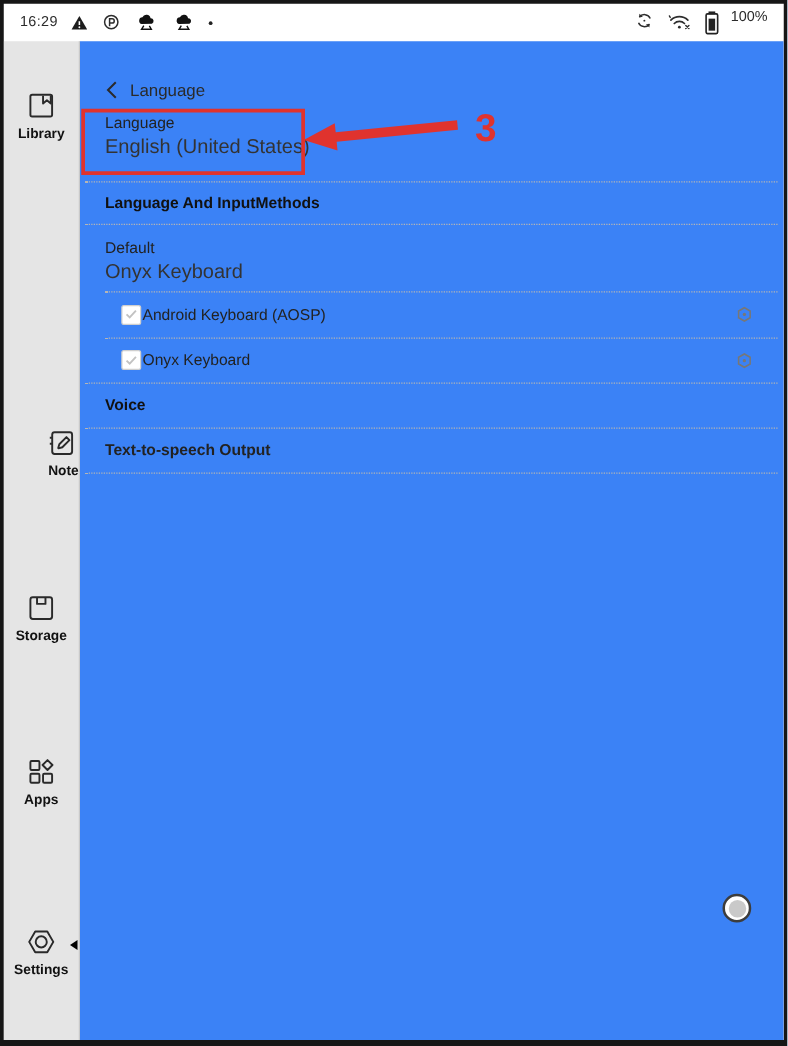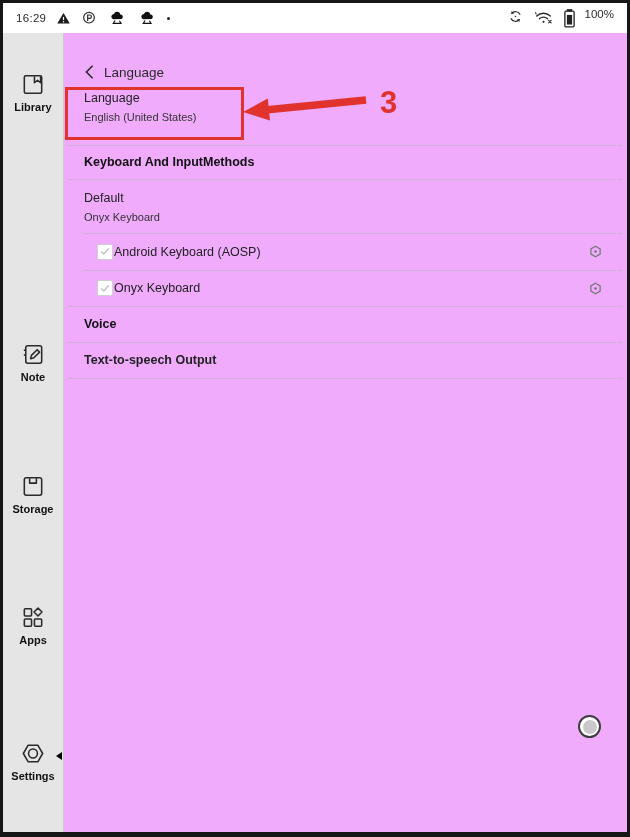--- a/index.html
+++ b/index.html
@@ -14,31 +14,31 @@
   .sb-right{display:flex;gap:9px;margin-left:auto;}
   .sb-time{font-size:11.5px;color:#2b2b2b;letter-spacing:.3px;}
   .sb-ic{display:block;}
   .sb-dot{width:3px;height:3px;border-radius:50%;background:#222;}
   .sb-batt-label{font-size:11.5px;color:#2b2b2b;}
   
   .sidebar{position:absolute;top:30px;left:0;bottom:0;width:60px;border-right:1px solid #c9c9c9;background:#e5e5e5;}
   .side-item{position:absolute;left:0;width:60px;display:flex;flex-direction:column;align-items:center;cursor:pointer;}
   .side-item .lbl{font-size:11px;font-weight:bold;color:#111;margin-top:3px;white-space:nowrap;}
   .side-item svg{display:block;}
-  .si-library{top:38px;} .si-store{top:165px;} .si-note{top:308px;}
+  .si-library{top:38px;} .si-store{top:165px;} .si-note{top:308px;align-items:flex-end;}
   .si-storage{top:440px;} .si-apps{top:571px;} .si-settings{top:707px;}
   .settings-cursor{position:absolute;left:53px;top:749px;width:0;height:0;
     border-top:4px solid transparent;border-bottom:4px solid transparent;border-right:6px solid #000;}
   
-  .content{position:absolute;top:30px;left:61px;right:0;bottom:0;background:#f0abfc;}
+  .content{position:absolute;top:30px;left:61px;right:0;bottom:0;background:#3b82f6;}
   .back-header{position:absolute;left:20px;top:27px;height:24px;display:flex;align-items:center;gap:9px;cursor:pointer;}
   .back-header .title{font-size:13.5px;color:#2a2a2a;}
   .lang-row{position:absolute;left:20px;top:58px;width:300px;cursor:pointer;}
   .row-title{font-size:12.5px;color:#222;line-height:15px;}
-  .row-sub{font-size:11px;color:#333;line-height:15px;margin-top:4px;}
+  .row-sub{font-size:16px;color:#333;line-height:15px;margin-top:4px;}
   .divider{position:absolute;left:4px;right:5px;border-top:1px dotted #b5b5b5;height:0;}
   .divider.indent{left:20px;}
   .d1{top:112px;} .d2{top:146px;} .d3{top:200px;} .d4{top:237px;}
   .d5{top:273px;} .d6{top:309px;} .d7{top:345px;}
   .section-hdr{position:absolute;left:20px;right:10px;top:112px;height:34px;display:flex;align-items:center;
     font-size:12.5px;font-weight:bold;color:#111;}
   .section-hdr.voice{top:273px;height:36px;}
   .default-row{position:absolute;left:20px;top:158px;cursor:pointer;}
   .kb-row{position:absolute;left:0;right:0;display:flex;align-items:center;padding-left:33px;padding-right:24px;box-sizing:border-box;cursor:pointer;}
   .kb1{top:200px;height:37px;} .kb2{top:237px;height:36px;}
@@ -159,21 +159,21 @@
       <span class="title">Language</span>
     </div>
 
     <div class="lang-row">
       <div class="row-title">Language</div>
       <div class="row-sub">English (United States)</div>
     </div>
 
     <div class="divider d1"></div>
 
-    <div class="section-hdr">Keyboard And InputMethods</div>
+    <div class="section-hdr">Language And InputMethods</div>
 
     <div class="divider d2"></div>
 
     <div class="default-row">
       <div class="row-title">Default</div>
       <div class="row-sub">Onyx Keyboard</div>
     </div>
 
     <div class="divider indent d3"></div>
 

